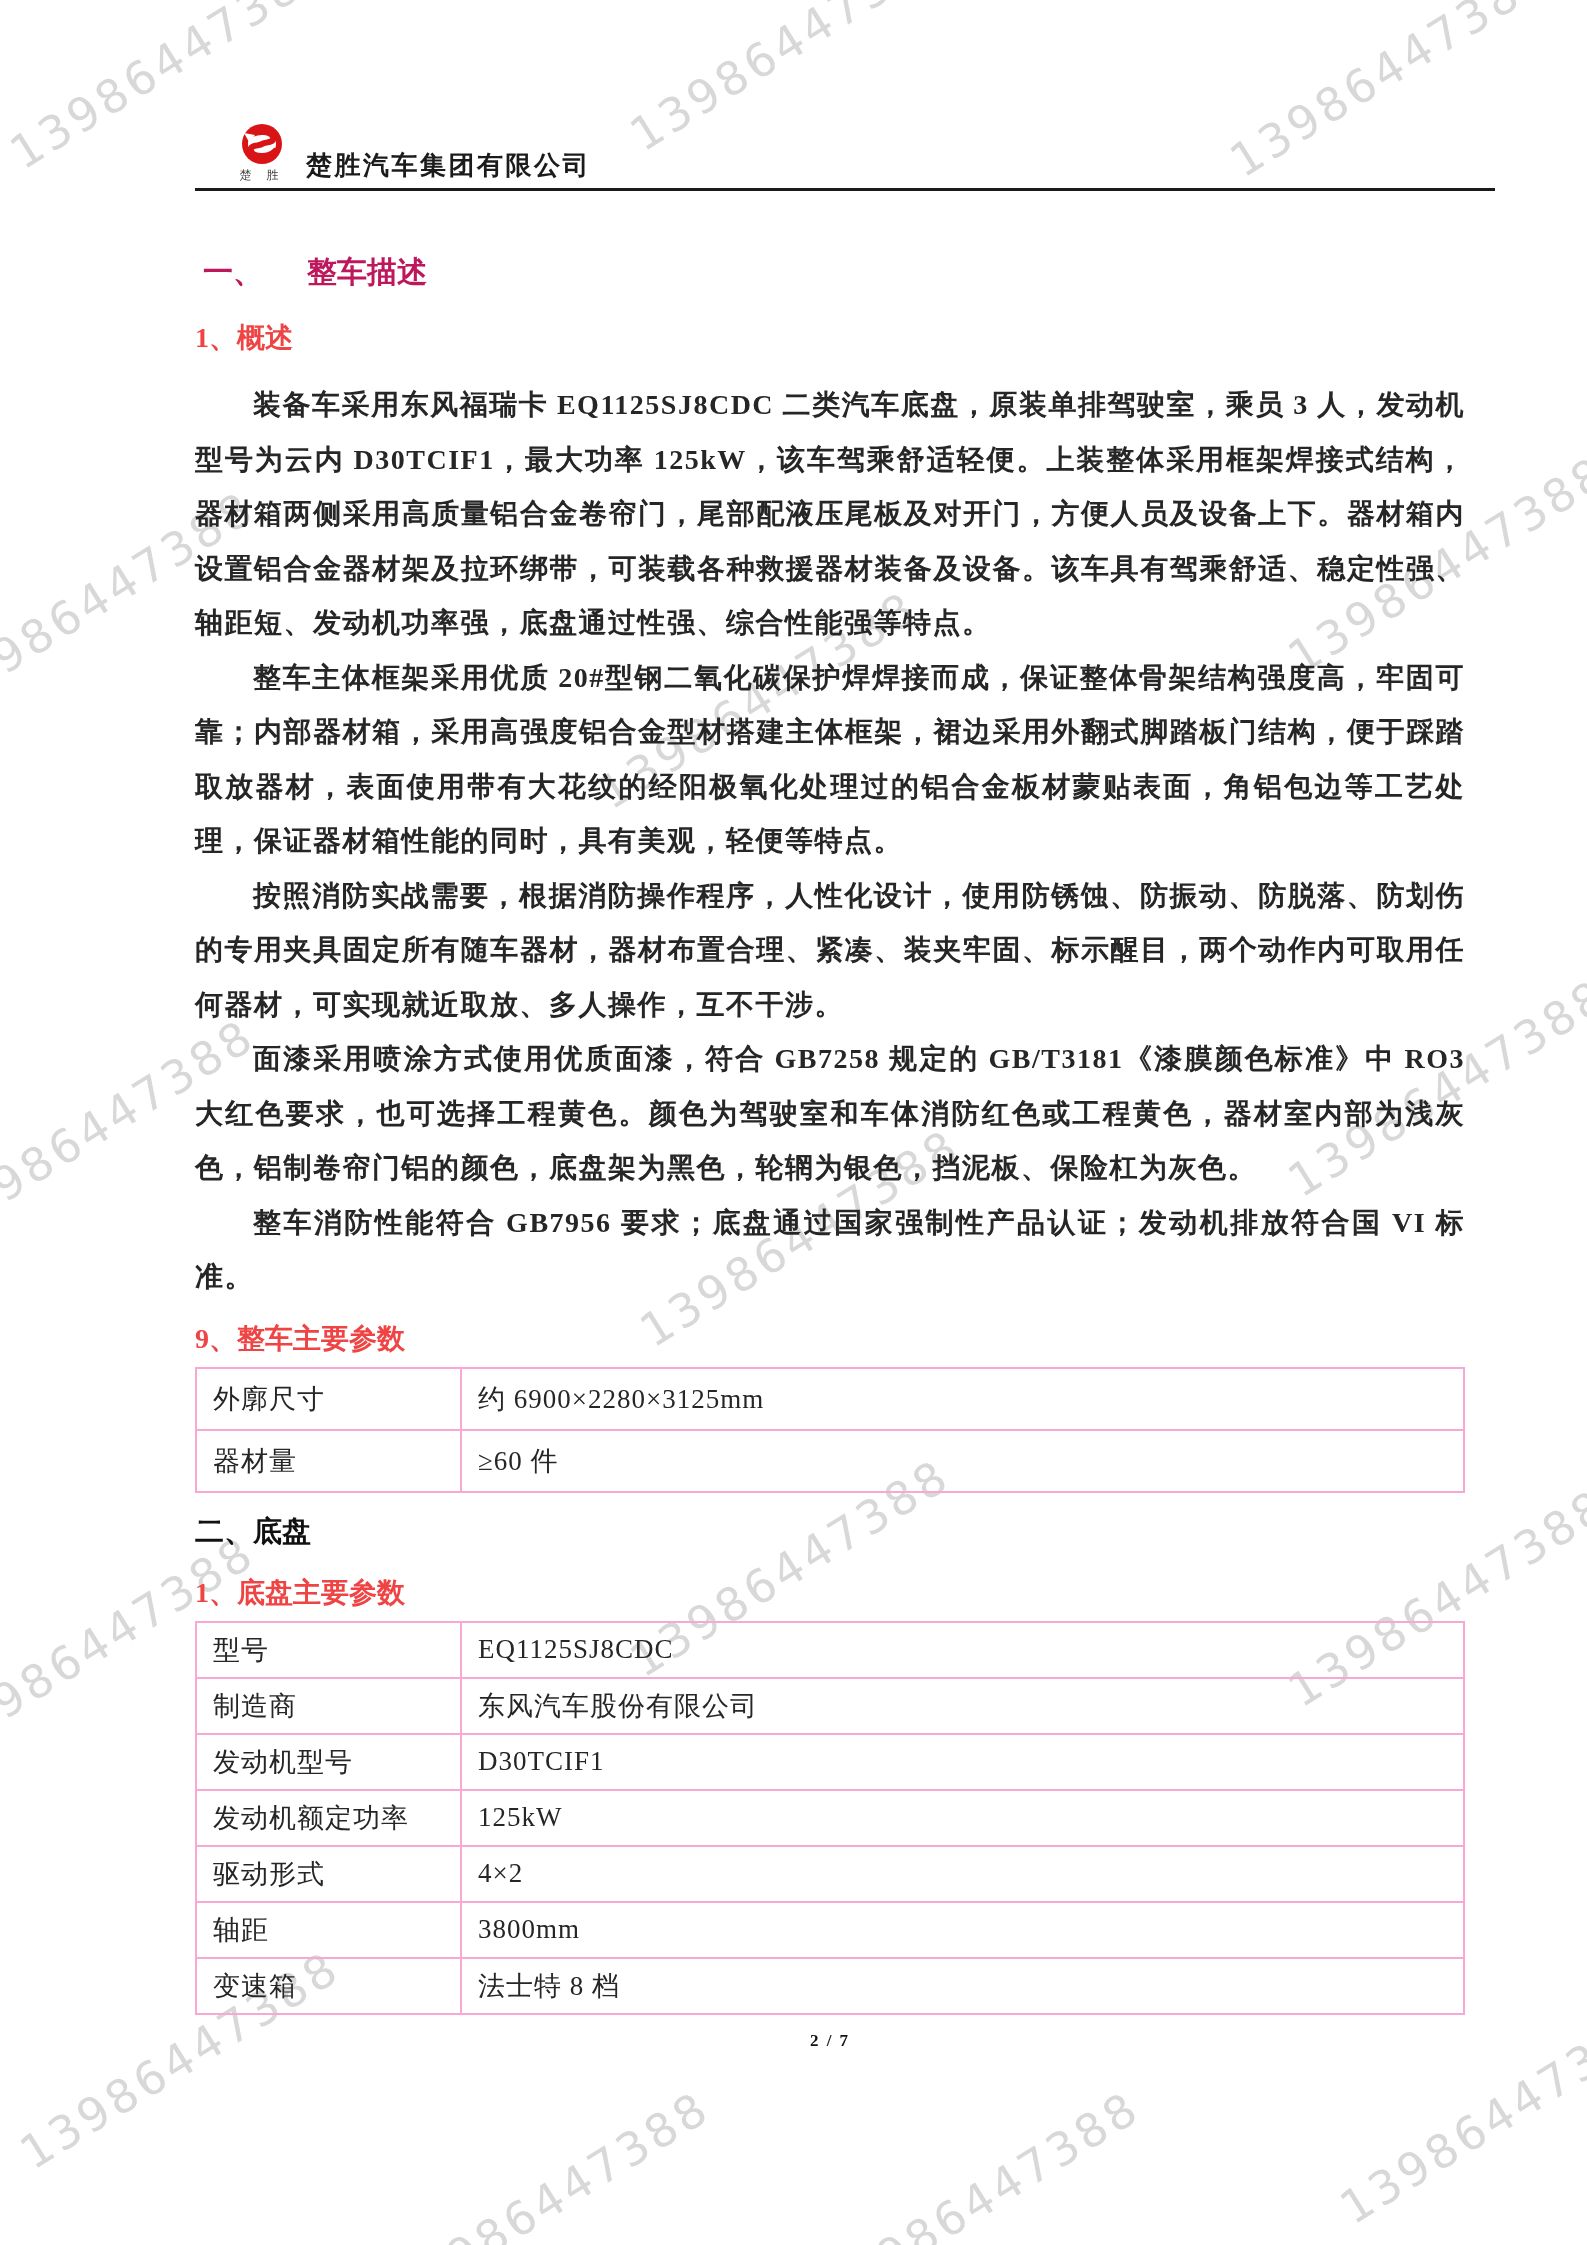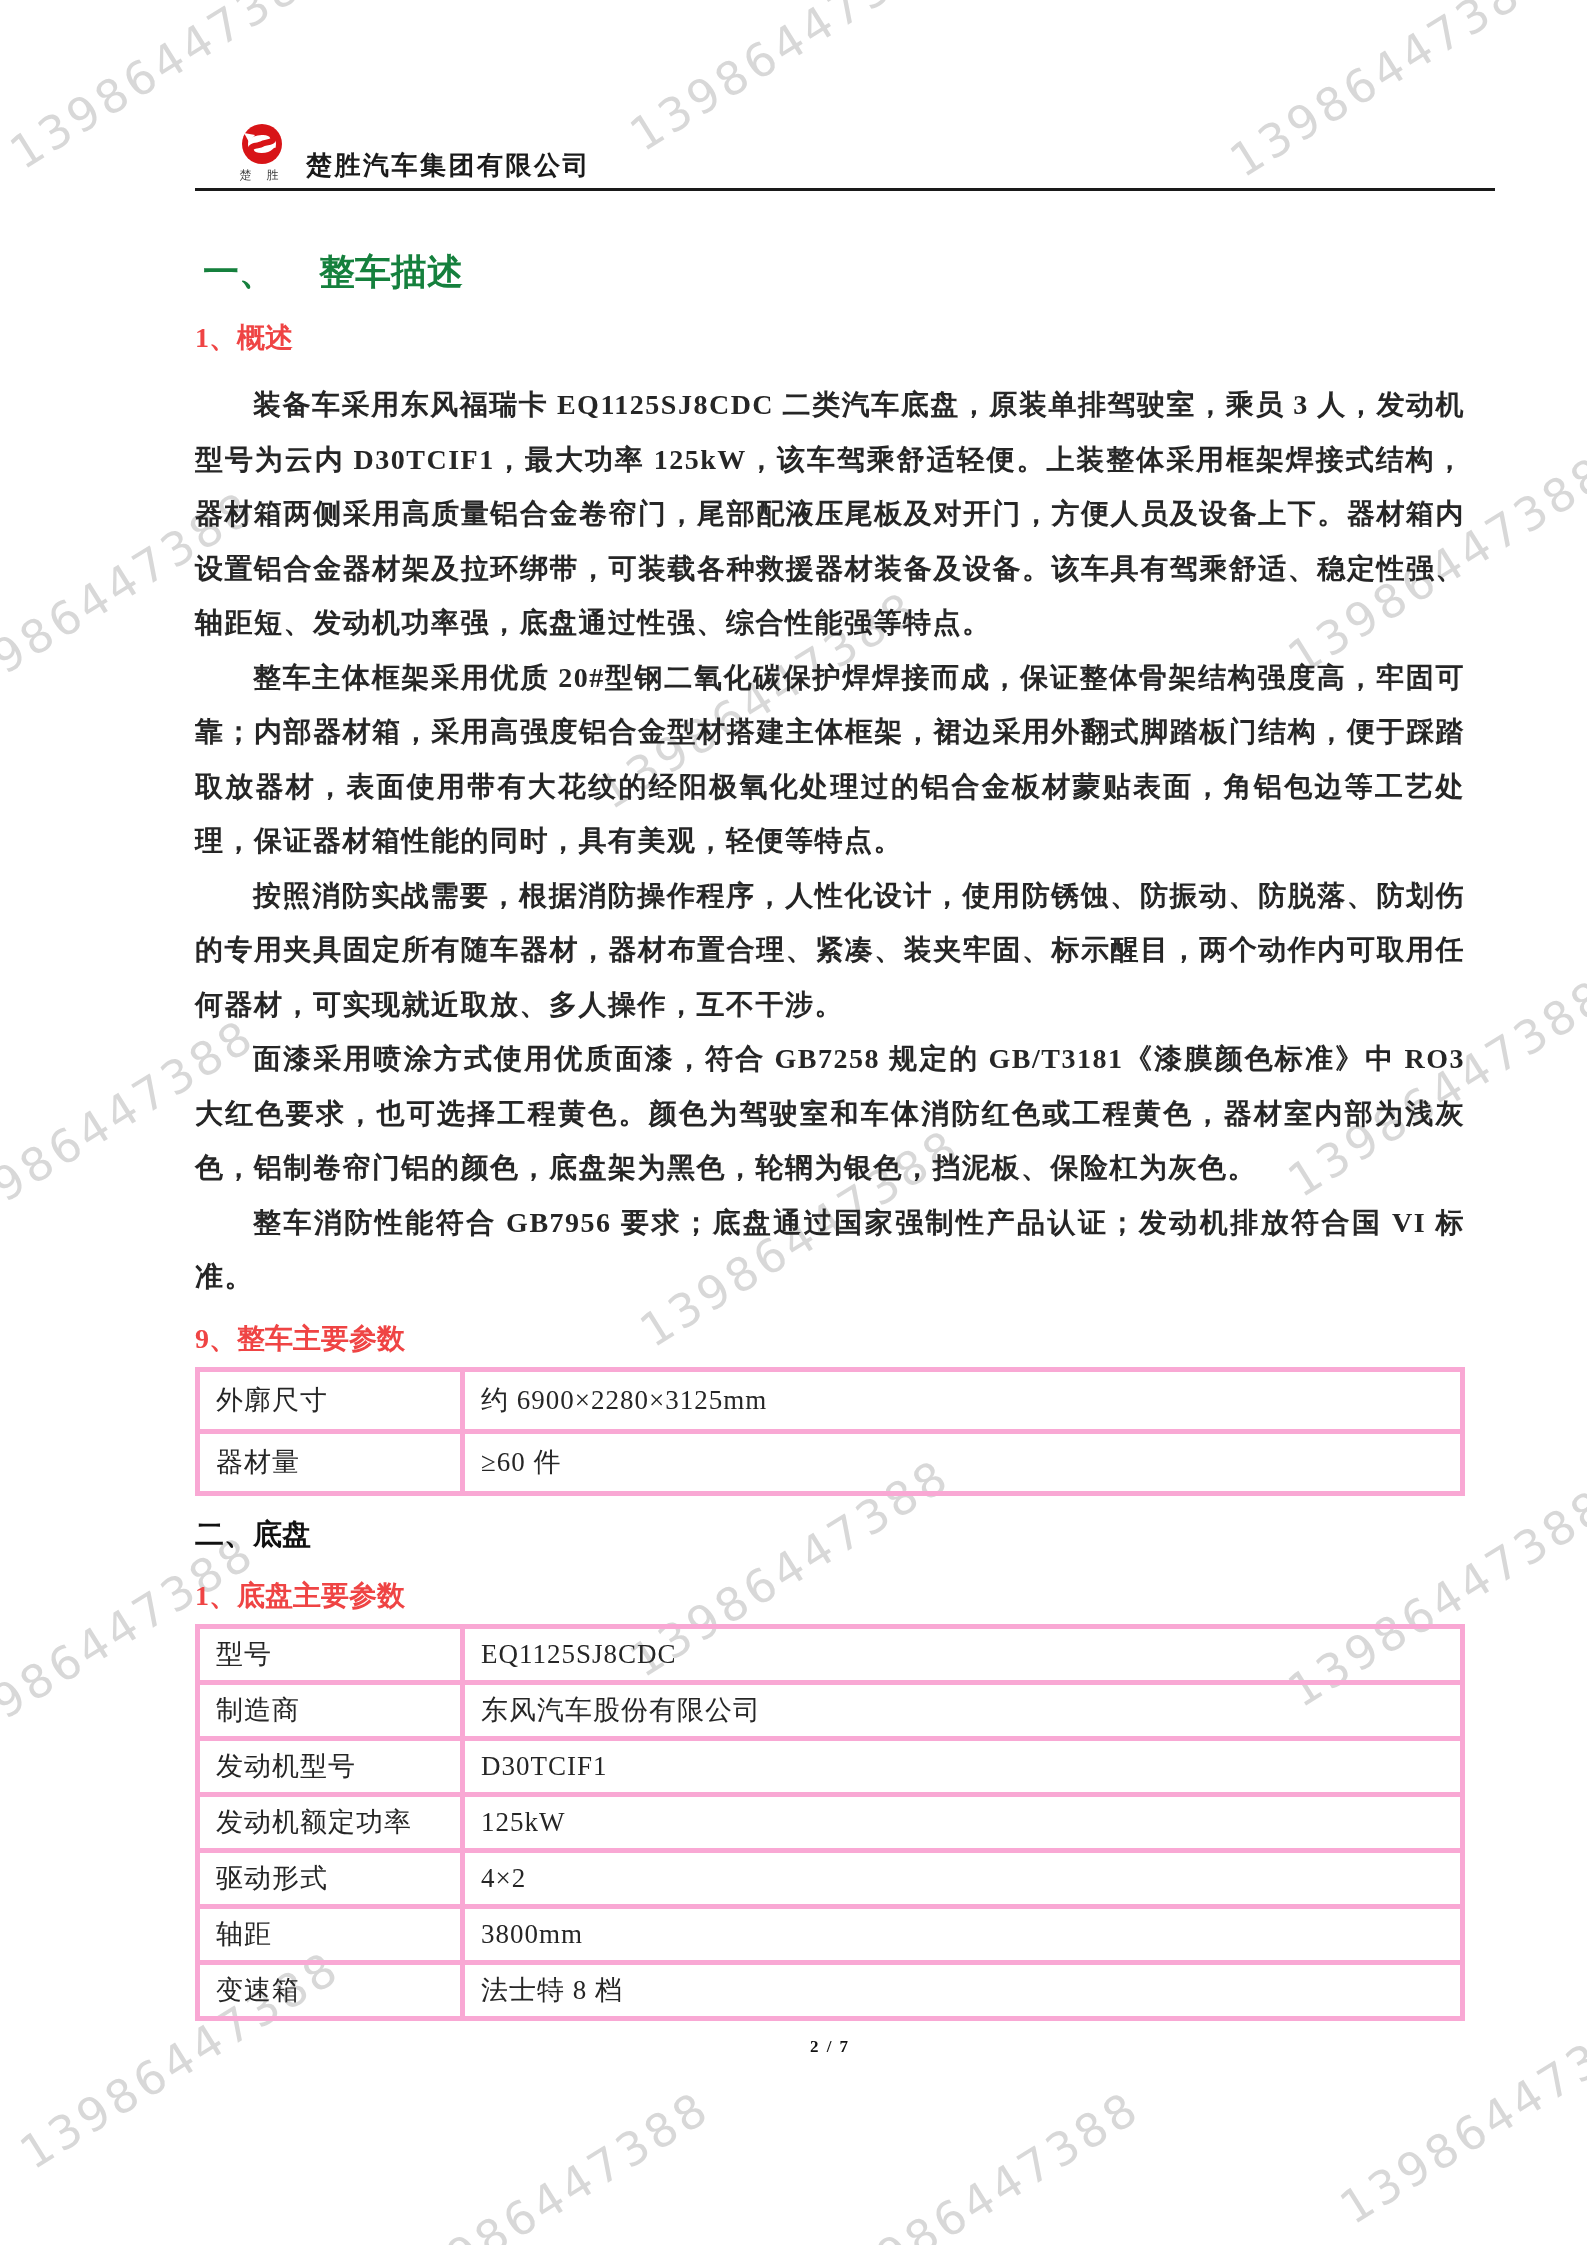--- a/index.html
+++ b/index.html
@@ -26,37 +26,37 @@
   .logo-caption { font-size:12px; letter-spacing:6px; color:#3f3f3f; margin-top:1px; white-space:nowrap; }
   .company-name {
     position:absolute; left:306px; top:148px; z-index:2;
     font-size:26px; font-weight:bold; letter-spacing:2.5px; color:#1b1b1b; white-space:nowrap;
   }
   .hdr-rule { position:absolute; left:195px; top:188px; width:1300px; height:3px; background:#1a1a1a; z-index:2; }
 
   
   .content { position:absolute; left:195px; top:0; width:1270px; z-index:2; }
 
-  .h-sec { font-size:36px; font-weight:bold; color:#15803d; line-height:40px; margin:252px 0 0 8px; }
+  .h-sec { font-size:30px; font-weight:bold; color:#be185d; line-height:40px; margin:252px 0 0 8px; }
   .h-sec .tab { display:inline-block; width:44px; }
   .h-sub { font-size:28px; font-weight:bold; color:#ef4444; line-height:40px; margin:26px 0 0 0; }
 
   .paras { margin-top:20px; }
   .paras p {
     margin:0; font-size:28px; line-height:54.5px; letter-spacing:1.5px;
     text-align:justify; text-justify:inter-character; text-indent:58px; color:var(--ink);font-weight:bold;
   }
 
   .h-sub.params { margin-top:14px; }
   .h-sec2 { font-size:29px; font-weight:bold; color:#111; line-height:40px; margin:18px 0 0 0; }
   .h-sub.chassis { margin-top:22px; }
 
   table.spec { border-collapse:collapse; margin-top:8px; width:1270px; table-layout:fixed; }
   table.spec td {
-    border:5px solid #f9a8d4; font-size:27px; color:var(--ink);
+    border:2px solid #f9a8d4; font-size:27px; color:var(--ink);
     padding:0 0 0 16px; letter-spacing:1px; vertical-align:middle;
   }
   table.spec col.c1 { width:265px; }
   #table1 td { height:62px; }
   #table2 td { height:56px; }
   td.val-highlight { color:var(--blue); }
 
   .page-num {
     margin-top:16px; text-align:center; font-weight:bold; font-size:17px; color:#111;
     letter-spacing:2px;

